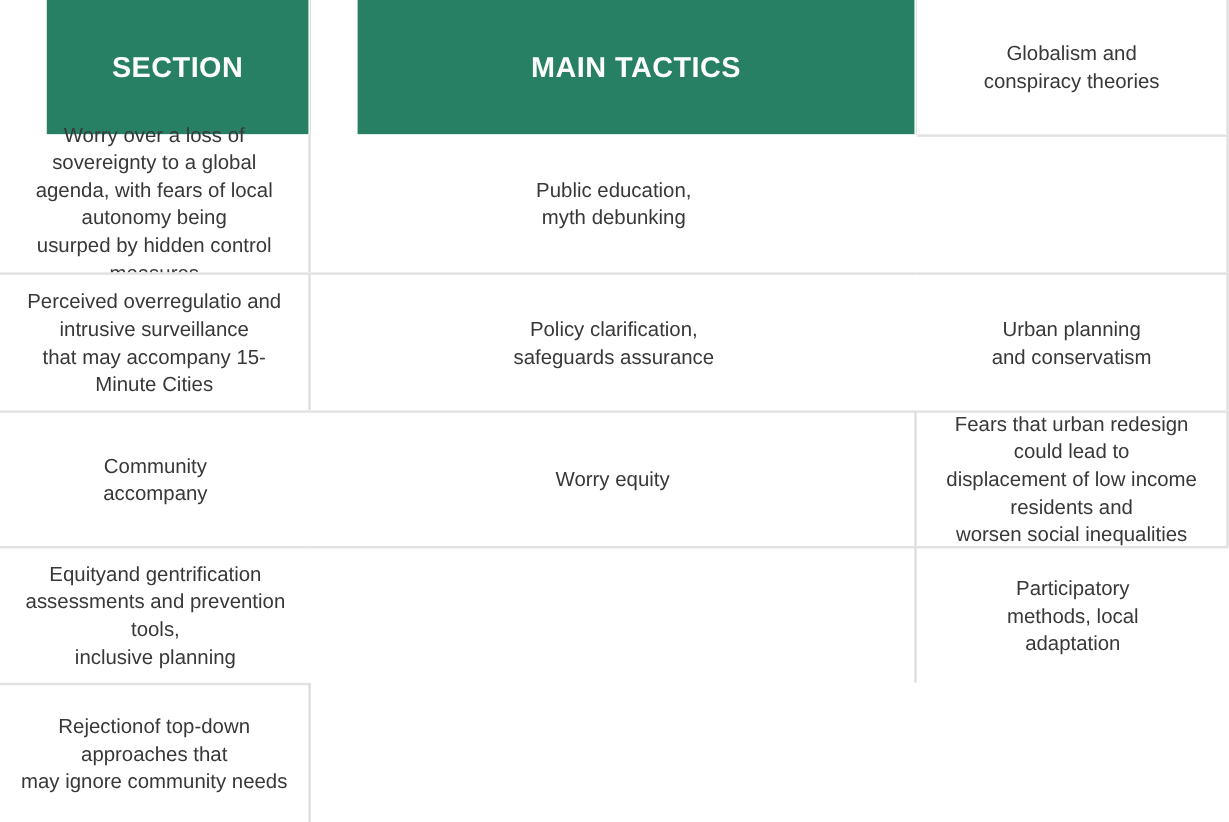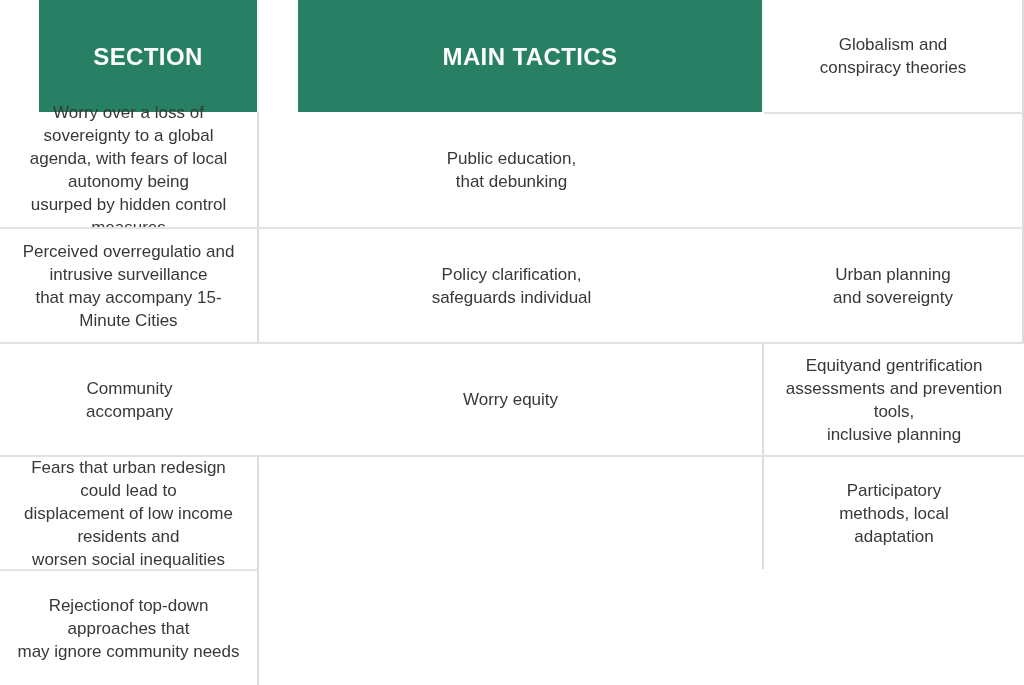--- a/index.html
+++ b/index.html
@@ -51,41 +51,41 @@
 
   <div class="cell header-cell v-divider">SECTION</div>
   <div class="cell header-cell v-divider">MAIN TACTICS</div>
 
   <div class="cell body-cell v-divider">Globalism and
 conspiracy theories</div>
   <div class="cell body-cell v-divider">Worry over a loss of sovereignty to a global
 agenda, with fears of local autonomy being
 usurped by hidden control measures</div>
   <div class="cell body-cell">Public education,
-that debunking</div>
+myth debunking</div>
 
   <div class="cell body-cell v-divider row-divider"></div>
   <div class="cell body-cell v-divider row-divider">Perceived overregulatio and intrusive surveillance
 that may accompany 15-Minute Cities</div>
   <div class="cell body-cell row-divider">Policy clarification,
-safeguards individual</div>
+safeguards assurance</div>
 
   <div class="cell body-cell v-divider row-divider">Urban planning
-and sovereignty</div>
+and conservatism</div>
   <div class="cell body-cell row-divider">Community
 accompany</div>
 
   <div class="cell body-cell v-divider row-divider">Worry equity</div>
+  <div class="cell body-cell v-divider row-divider">Fears that urban redesign could lead to
+displacement of low income residents and
+worsen social inequalities</div>
   <div class="cell body-cell row-divider">Equityand gentrification
 assessments and prevention
 tools,
 inclusive planning</div>
-  <div class="cell body-cell v-divider row-divider">Fears that urban redesign could lead to
-displacement of low income residents and
-worsen social inequalities</div>
 
   <div class="cell body-cell v-divider row-divider"></div>
   <div class="cell body-cell row-divider">Participatory
 methods, local
 adaptation</div>
   <div class="cell body-cell v-divider row-divider">Rejectionof top-down approaches that
 may ignore community needs</div>
 
 </div>
 

